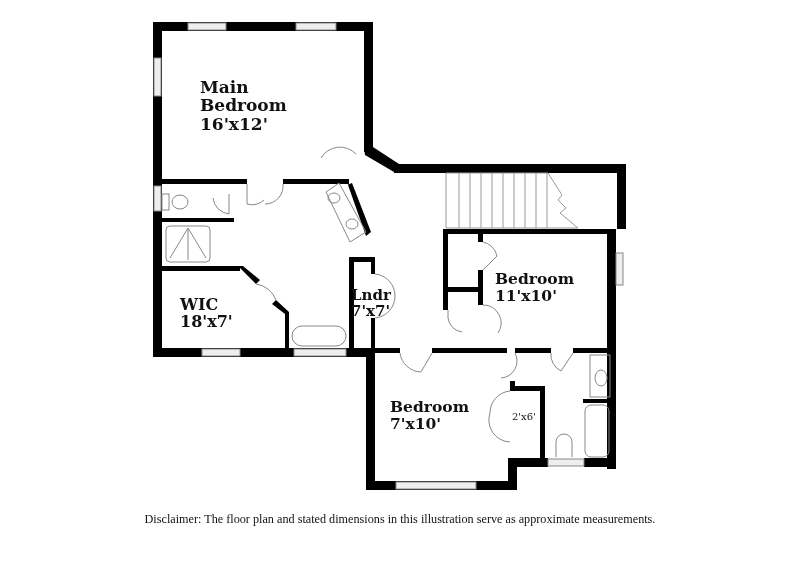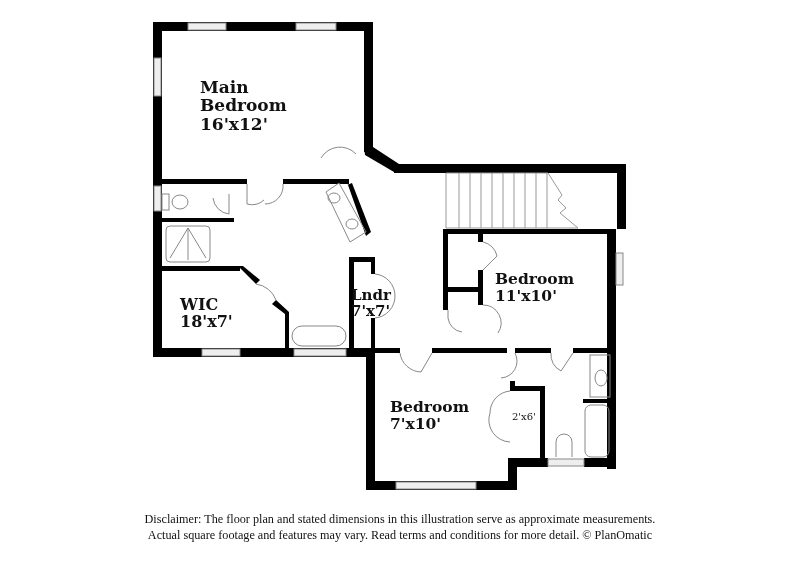--- a/index.html
+++ b/index.html
@@ -139,14 +139,13 @@
   <span class="n">Bedroom</span>
   <span class="d">7'x10'</span>
 </div>
 
 <div class="label" style="left:512px; top:412px; width:30px; font-size:10px; font-weight:normal;">
   <span class="d">2'x6'</span>
 </div>
 
 <div class="disclaimer">
   <div>Disclaimer: The floor plan and stated dimensions in this illustration serve as approximate measurements.</div>
-  <div>Actual square footage and features may vary. Read terms and conditions for more detail. © PlanOmatic</div>
 </div>
 
 </body></html>

